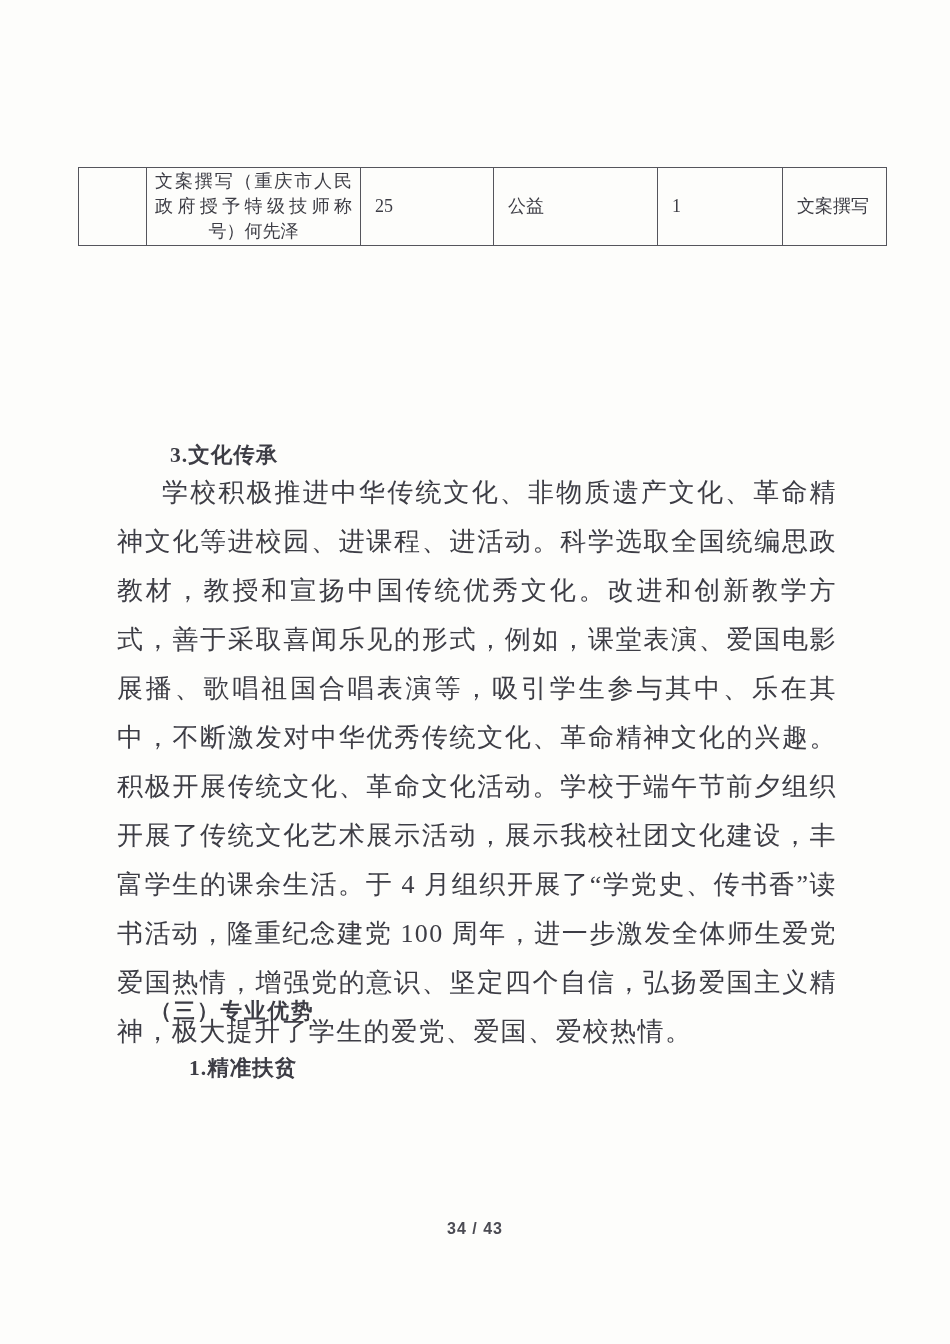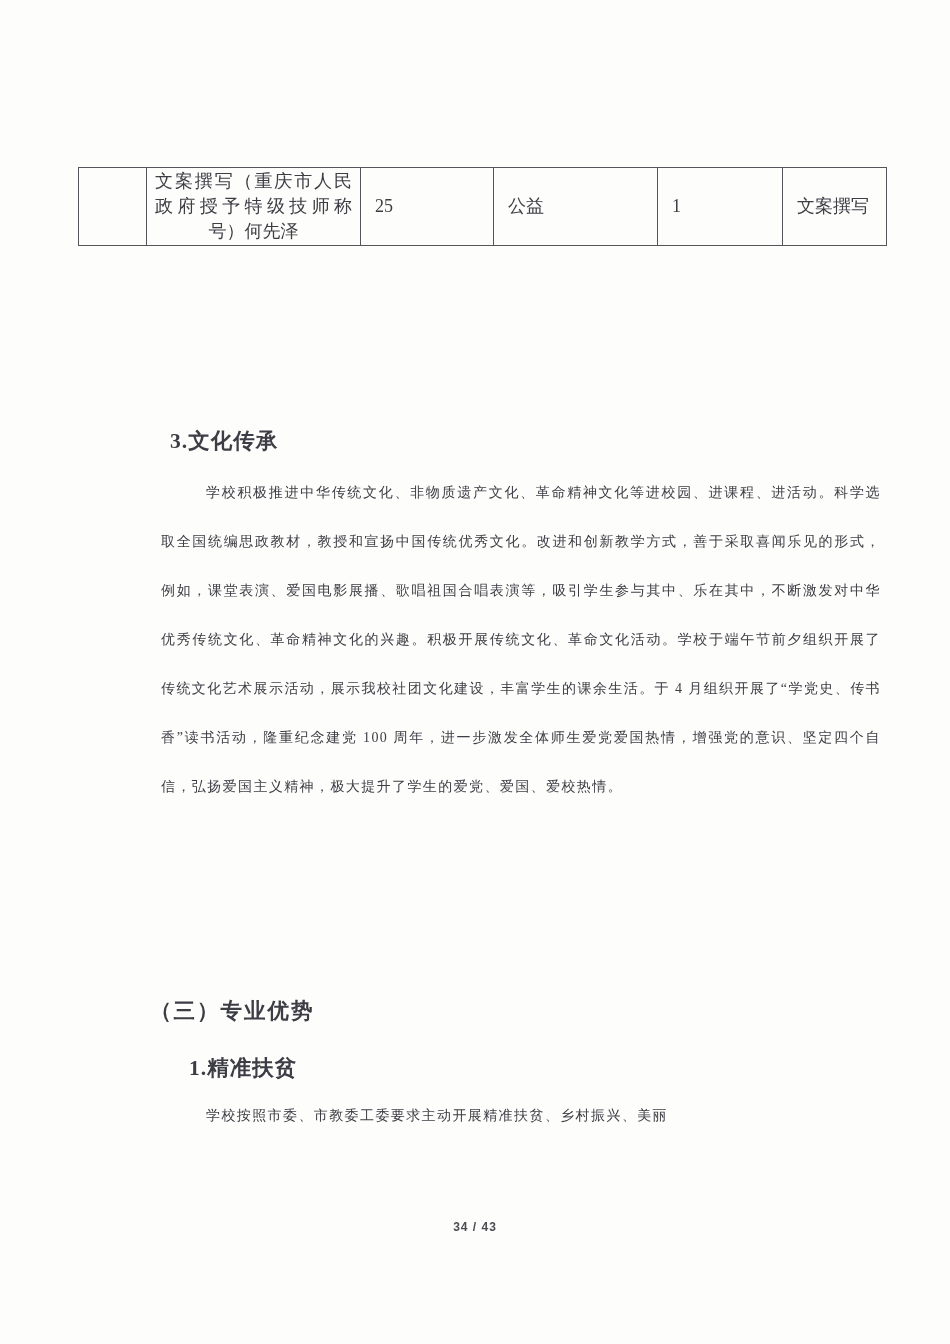--- a/index.html
+++ b/index.html
@@ -47,48 +47,47 @@
   .doc-table tr.r2 td { height: 97px; }
 
   
   .heading {
     position: absolute;
     font-size: 21.5px;
     font-weight: bold;
     letter-spacing: 1px;
     white-space: nowrap;
   }
-  .h-culture  { left: 170px; top: 426px; }
+  .h-culture  { left: 170px; top: 440px; }
   .h-section3 { left: 150px; top: 996px; letter-spacing: 2px; }
   .h-poverty  { left: 168px; top: 1053px; margin-left: 21px; }
 
   .para {
     position: absolute;
     left: 117px;
     width: 720px;
-    font-size: 14px;
+    font-size: 26px;
     line-height: 49px;
     letter-spacing: 1.4px;
     text-align: justify;
     text-indent: 45px;
     color: #3d3d45;
-    margin-left: 44px;
   }
   .p-culture { top: 468px; }
   .p-poverty { top: 1091px; }
 
   
   .footer {
     position: absolute;
     left: 0;
     top: 1220px;
     width: 950px;
     text-align: center;
     font-family: "Liberation Sans", "DejaVu Sans", sans-serif;
-    font-size: 12px;
+    font-size: 16px;
     font-weight: 600;
     letter-spacing: 1px;
     color: #4b4b53;
   }
 </style>
 </head>
 <body>
 
 <div class="page">
 
@@ -114,17 +113,16 @@
   </table>
 
   <div class="heading h-culture">3.文化传承</div>
 
   <div class="para p-culture">学校积极推进中华传统文化、非物质遗产文化、革命精神文化等进校园、进课程、进活动。科学选取全国统编思政教材，教授和宣扬中国传统优秀文化。改进和创新教学方式，善于采取喜闻乐见的形式，例如，课堂表演、爱国电影展播、歌唱祖国合唱表演等，吸引学生参与其中、乐在其中，不断激发对中华优秀传统文化、革命精神文化的兴趣。积极开展传统文化、革命文化活动。学校于端午节前夕组织开展了传统文化艺术展示活动，展示我校社团文化建设，丰富学生的课余生活。于 4 月组织开展了“学党史、传书香”读书活动，隆重纪念建党 100 周年，进一步激发全体师生爱党爱国热情，增强党的意识、坚定四个自信，弘扬爱国主义精神，极大提升了学生的爱党、爱国、爱校热情。</div>
 
   <div class="heading h-section3">（三）专业优势</div>
 
   <div class="heading h-poverty">1.精准扶贫</div>
 
-  <div class="para p-poverty">学校按照市委、市教委工委要求主动开展精准扶贫、乡村振兴、美丽</div>
 
   <div class="footer">34 / 43</div>
 
 </div>
 
 </body></html>

